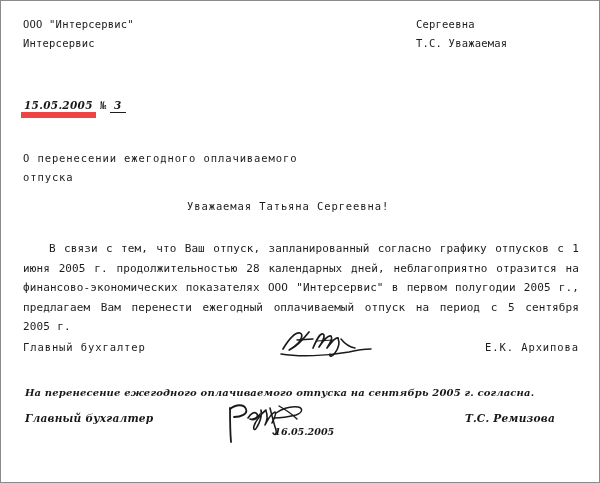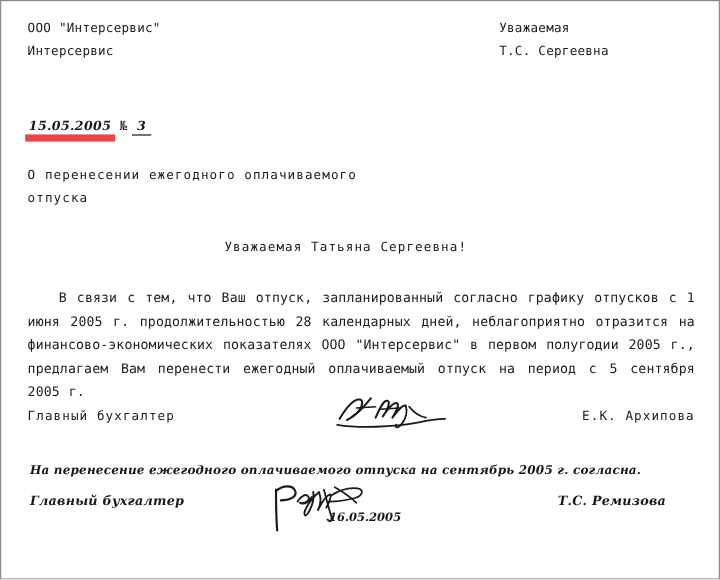--- a/index.html
+++ b/index.html
@@ -58,21 +58,21 @@
   .hw-num {
     font-family: "DejaVu Serif", "Liberation Serif", serif;
     font-style: italic;
     font-weight: 700;
     font-size: 10.5px;
     border-bottom: 1px solid #1c1c1c;
     padding: 0 5px 1px 4px;
   }
 
   
-  #subject-block { left: 22px; top: 136px; width: 330px; }
+  #subject-block { left: 22px; top: 148px; width: 330px; }
   #subject-block .tw-line { letter-spacing: 0.9px; }
 
   
   #salutation { left: 186px; top: 196px; letter-spacing: 0.9px; }
 
   
   #body-block {
     left: 22px; top: 238px; width: 556px;
   }
   #body-block p {
@@ -147,22 +147,22 @@
 <body>
 
 <div id="page">
 
   <div class="abs" id="org-block">
     <div class="tw">ООО "Интерсервис"</div>
     <div class="tw">Интерсервис</div>
   </div>
 
   <div class="abs" id="addressee-block">
-    <div class="tw">Уважаемая</div>
-    <div class="tw">Т.С. Сергеевна</div>
+    <div class="tw">Сергеевна</div>
+    <div class="tw">Т.С. Уважаемая</div>
   </div>
 
 
   <div class="abs" id="doc-meta-row">
     <span class="hw-date">15.05.2005</span>
     <span class="no-sym">№</span>
     <span class="hw-num">3</span>
   </div>
 
   <div class="abs" id="subject-block">

